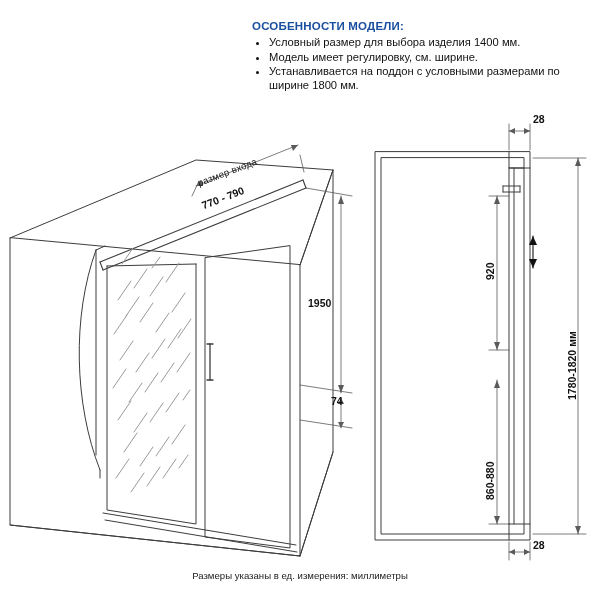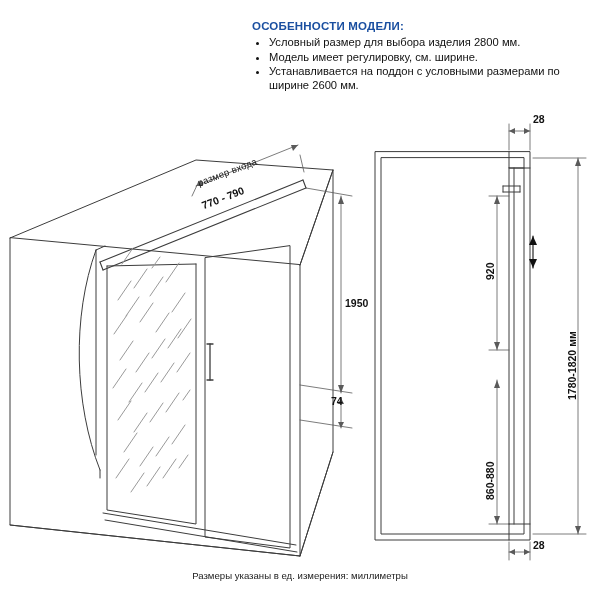--- a/index.html
+++ b/index.html
@@ -71,23 +71,23 @@
   }
 </style>
 </head>
 <body>
 
 <div id="root">
 
   <div class="notes">
     <div class="notes-title">ОСОБЕННОСТИ МОДЕЛИ:</div>
     <ul>
-      <li>Условный размер для выбора изделия 2800 мм.</li>
+      <li>Условный размер для выбора изделия 1400 мм.</li>
       <li>Модель имеет регулировку, см. ширине.</li>
-      <li>Устанавливается на поддон с условными размерами по ширине 2600 мм.</li>
+      <li>Устанавливается на поддон с условными размерами по ширине 1800 мм.</li>
     </ul>
   </div>
 
   <svg class="layer" viewBox="0 0 600 600">
     <g fill="none" stroke="#3c3c3c" stroke-width="1" stroke-linejoin="round" stroke-linecap="round">
 
       <g>
 
         <path d="M10 238 L10 525 L300 556 L300 265 Z"></path>
 
@@ -256,21 +256,21 @@
         <path d="M533 158 L586 158"></path>
         <path d="M533 534 L586 534"></path>
       </g>
 
     </g>
   </svg>
 
   <div class="lbl rot-ent" style="left:196px; top:178px;">размер входа</div>
   <div class="lbl rot-ent2" style="left:200px; top:200px;">770 - 790</div>
 
-  <div class="lbl" style="left:345px; top:297px;">1950</div>
+  <div class="lbl" style="left:308px; top:297px;">1950</div>
 
   <div class="lbl" style="left:331px; top:395px;">74</div>
 
   <div class="lbl" style="left:533px; top:113px;">28</div>
 
   <div class="lbl" style="left:533px; top:539px;">28</div>
 
   <div class="lbl rot-90" style="left:484px; top:280px;">920</div>
 
   <div class="lbl rot-90" style="left:484px; top:500px;">860-880</div>

